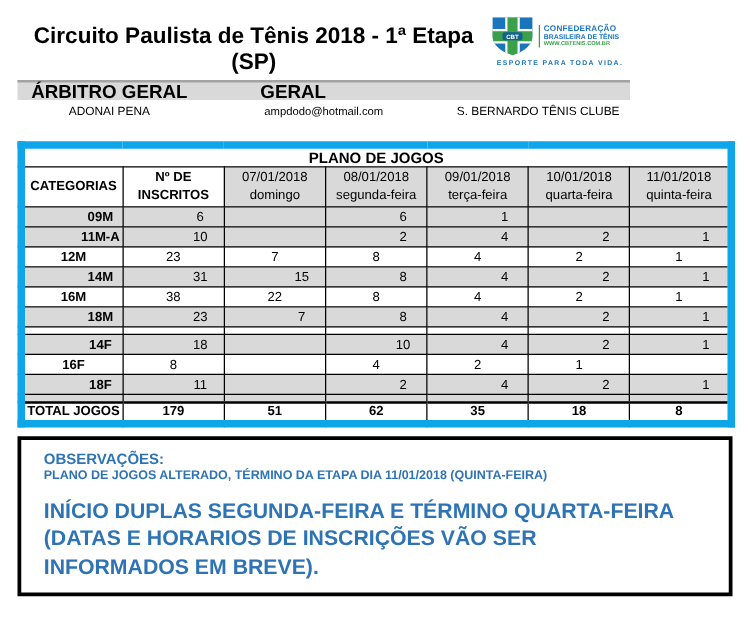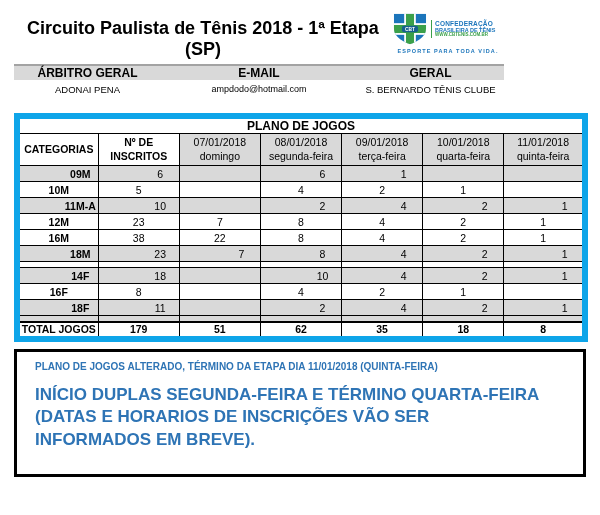--- a/index.html
+++ b/index.html
@@ -25,21 +25,21 @@
   .logo-org3 { font-size: 4.5px; color: #3ba04a; font-weight: bold; }
   .logo-tagline { font-size: 5.5px; color: #1b75bb; letter-spacing: 1.1px; margin-top: 2px; text-align: center; font-weight: bold; }
 
   
   .info-bar { margin-top: 2px; }
   .info-labels { display: flex; background: #d9d9d9; border-top: 2px solid #a3a3a3; height: 16px; align-items: center; }
   .info-values { display: flex; height: 18px; align-items: center; }
   .info-col-1 { width: 30%; text-align: center; }
   .info-col-2 { width: 40%; text-align: center; }
   .info-col-3 { width: 30%; text-align: center; }
-  .info-label { font-size: 12px; font-weight: bold; }
+  .info-label { font-size: 15px; font-weight: bold; }
   .info-value { font-size: 9.5px; font-weight: 400; }
   .info-value.email { font-weight: 400; font-size: 9px; }
 
   
   .plan-table { width: 574px; border-collapse: collapse; margin-top: 15px; border: 6px solid #0ea5e9; table-layout: fixed; }
   .plan-table th, .plan-table td { border: 1px solid #000; text-align: center; vertical-align: middle; }
   .plan-title-cell { font-size: 12px; font-weight: bold; height: 17px; background: #fff; }
   .col-cat { width: 13.6%; }
   .col-ins { width: 14%; }
   .head-row th { height: 32px; font-size: 10.5px; line-height: 1.25; }
@@ -95,21 +95,20 @@
           <div class="logo-org3">WWW.CBTENIS.COM.BR</div>
         </div>
       </div>
       <div class="logo-tagline">ESPORTE PARA TODA VIDA.</div>
     </div>
   </div>
 
   <div class="info-bar">
     <div class="info-labels">
       <div class="info-col-1 info-label">ÁRBITRO GERAL</div>
-      <div class="info-col-2 info-label">E-MAIL</div>
       <div class="info-col-3 info-label">GERAL</div>
     </div>
     <div class="info-values">
       <div class="info-col-1 info-value">ADONAI PENA</div>
       <div class="info-col-2 info-value email">ampdodo@hotmail.com</div>
       <div class="info-col-3 info-value">S. BERNARDO TÊNIS CLUBE</div>
     </div>
   </div>
 
   <table class="plan-table">
@@ -150,42 +149,42 @@
 
     <tr class="shaded">
           <td class="cat">09M</td>
           <td>6</td>
           <td></td>
           <td>6</td>
           <td>1</td>
           <td></td>
           <td></td>
         </tr>
-        <tr>
-          <td class="cat">10M</td>
-          <td>5</td>
-          <td></td>
-          <td>4</td>
-          <td>2</td>
-          <td>1</td>
-          <td></td>
-        </tr>
         <tr class="shaded">
           <td class="cat">11M-A</td>
           <td>10</td>
           <td></td>
           <td>2</td>
           <td>4</td>
           <td>2</td>
           <td>1</td>
         </tr>
         <tr>
           <td class="cat">12M</td>
           <td>23</td>
           <td>7</td>
+          <td>8</td>
+          <td>4</td>
+          <td>2</td>
+          <td>1</td>
+        </tr>
+        <tr class="shaded">
+          <td class="cat">14M</td>
+          <td>31</td>
+          <td>15</td>
           <td>8</td>
           <td>4</td>
           <td>2</td>
           <td>1</td>
         </tr>
         <tr>
           <td class="cat">16M</td>
           <td>38</td>
           <td>22</td>
           <td>8</td>
@@ -255,17 +254,18 @@
         <td>51</td>
         <td>62</td>
         <td>35</td>
         <td>18</td>
         <td>8</td>
       </tr>
     </tbody>
   </table>
 
   <div class="obs-box" style="color: rgb(46, 116, 181);">
+    <div class="obs-heading">OBSERVAÇÕES:</div>
     <div class="obs-line1">PLANO DE JOGOS ALTERADO, TÉRMINO DA ETAPA DIA 11/01/2018 (QUINTA-FEIRA)</div>
     <div class="obs-line2">INÍCIO DUPLAS SEGUNDA-FEIRA E TÉRMINO QUARTA-FEIRA (DATAS E HORARIOS DE INSCRIÇÕES VÃO SER INFORMADOS EM BREVE).</div>
   </div>
 
 </div>
 
 </body></html>

